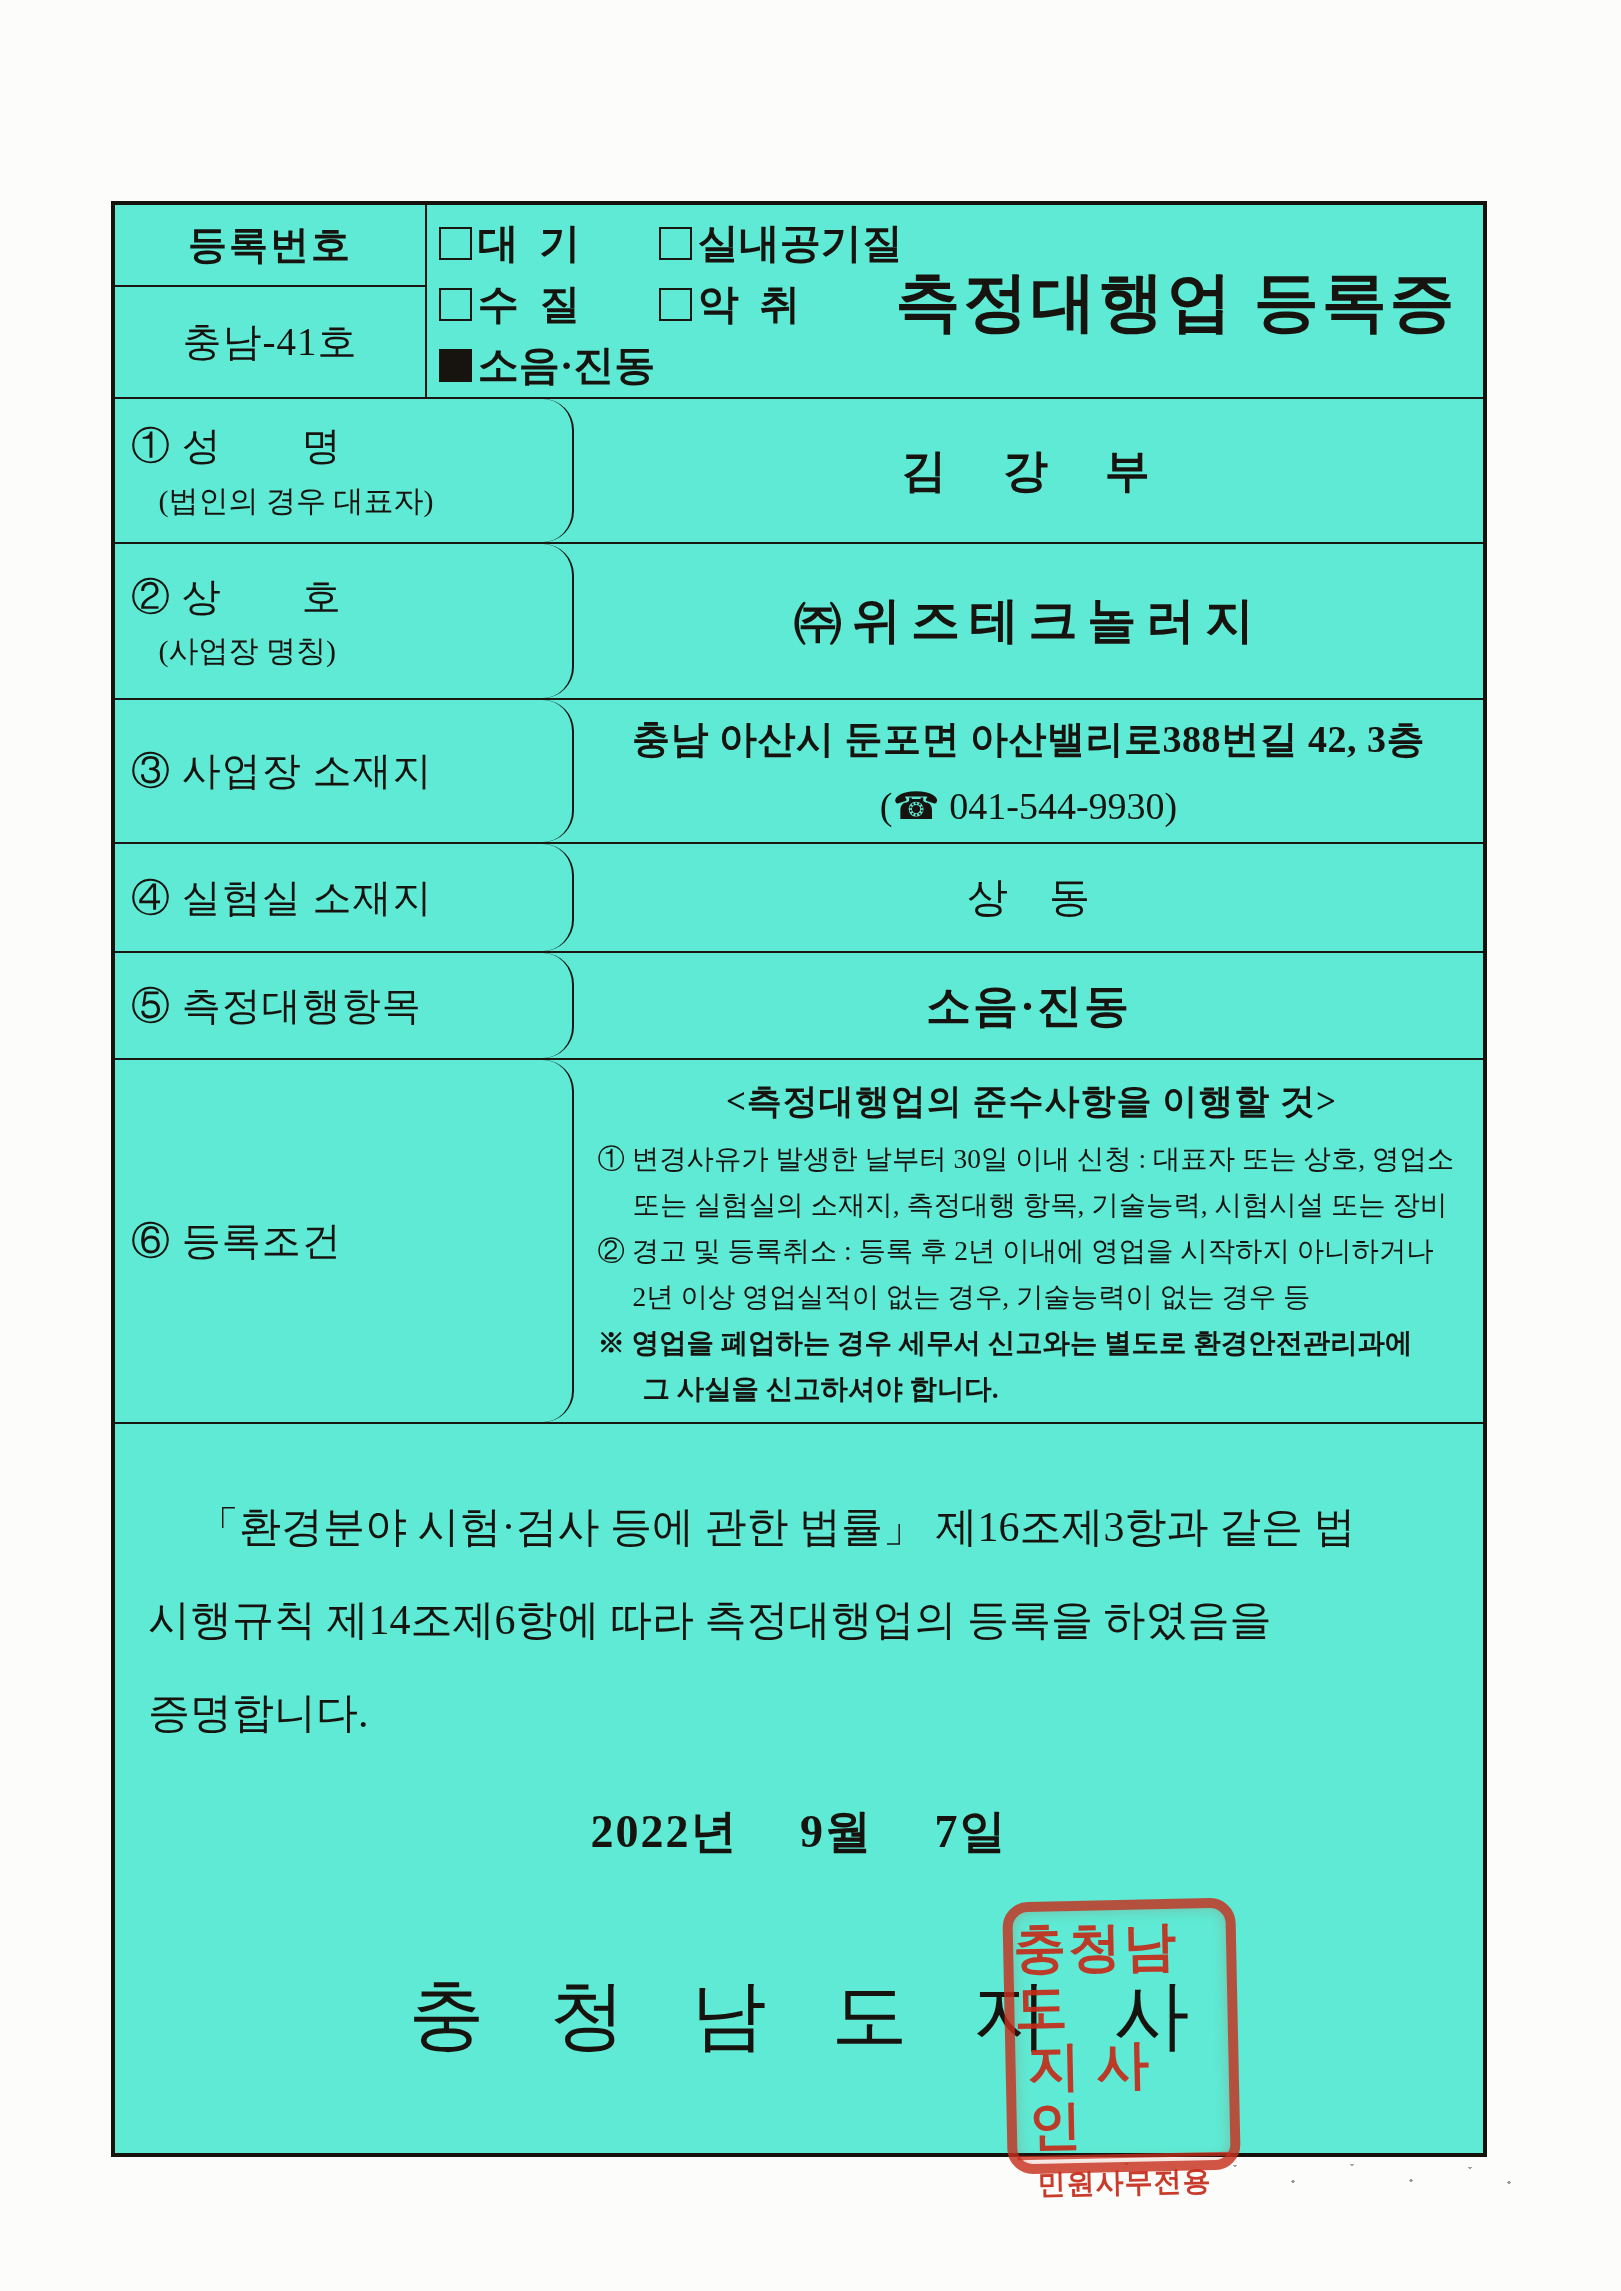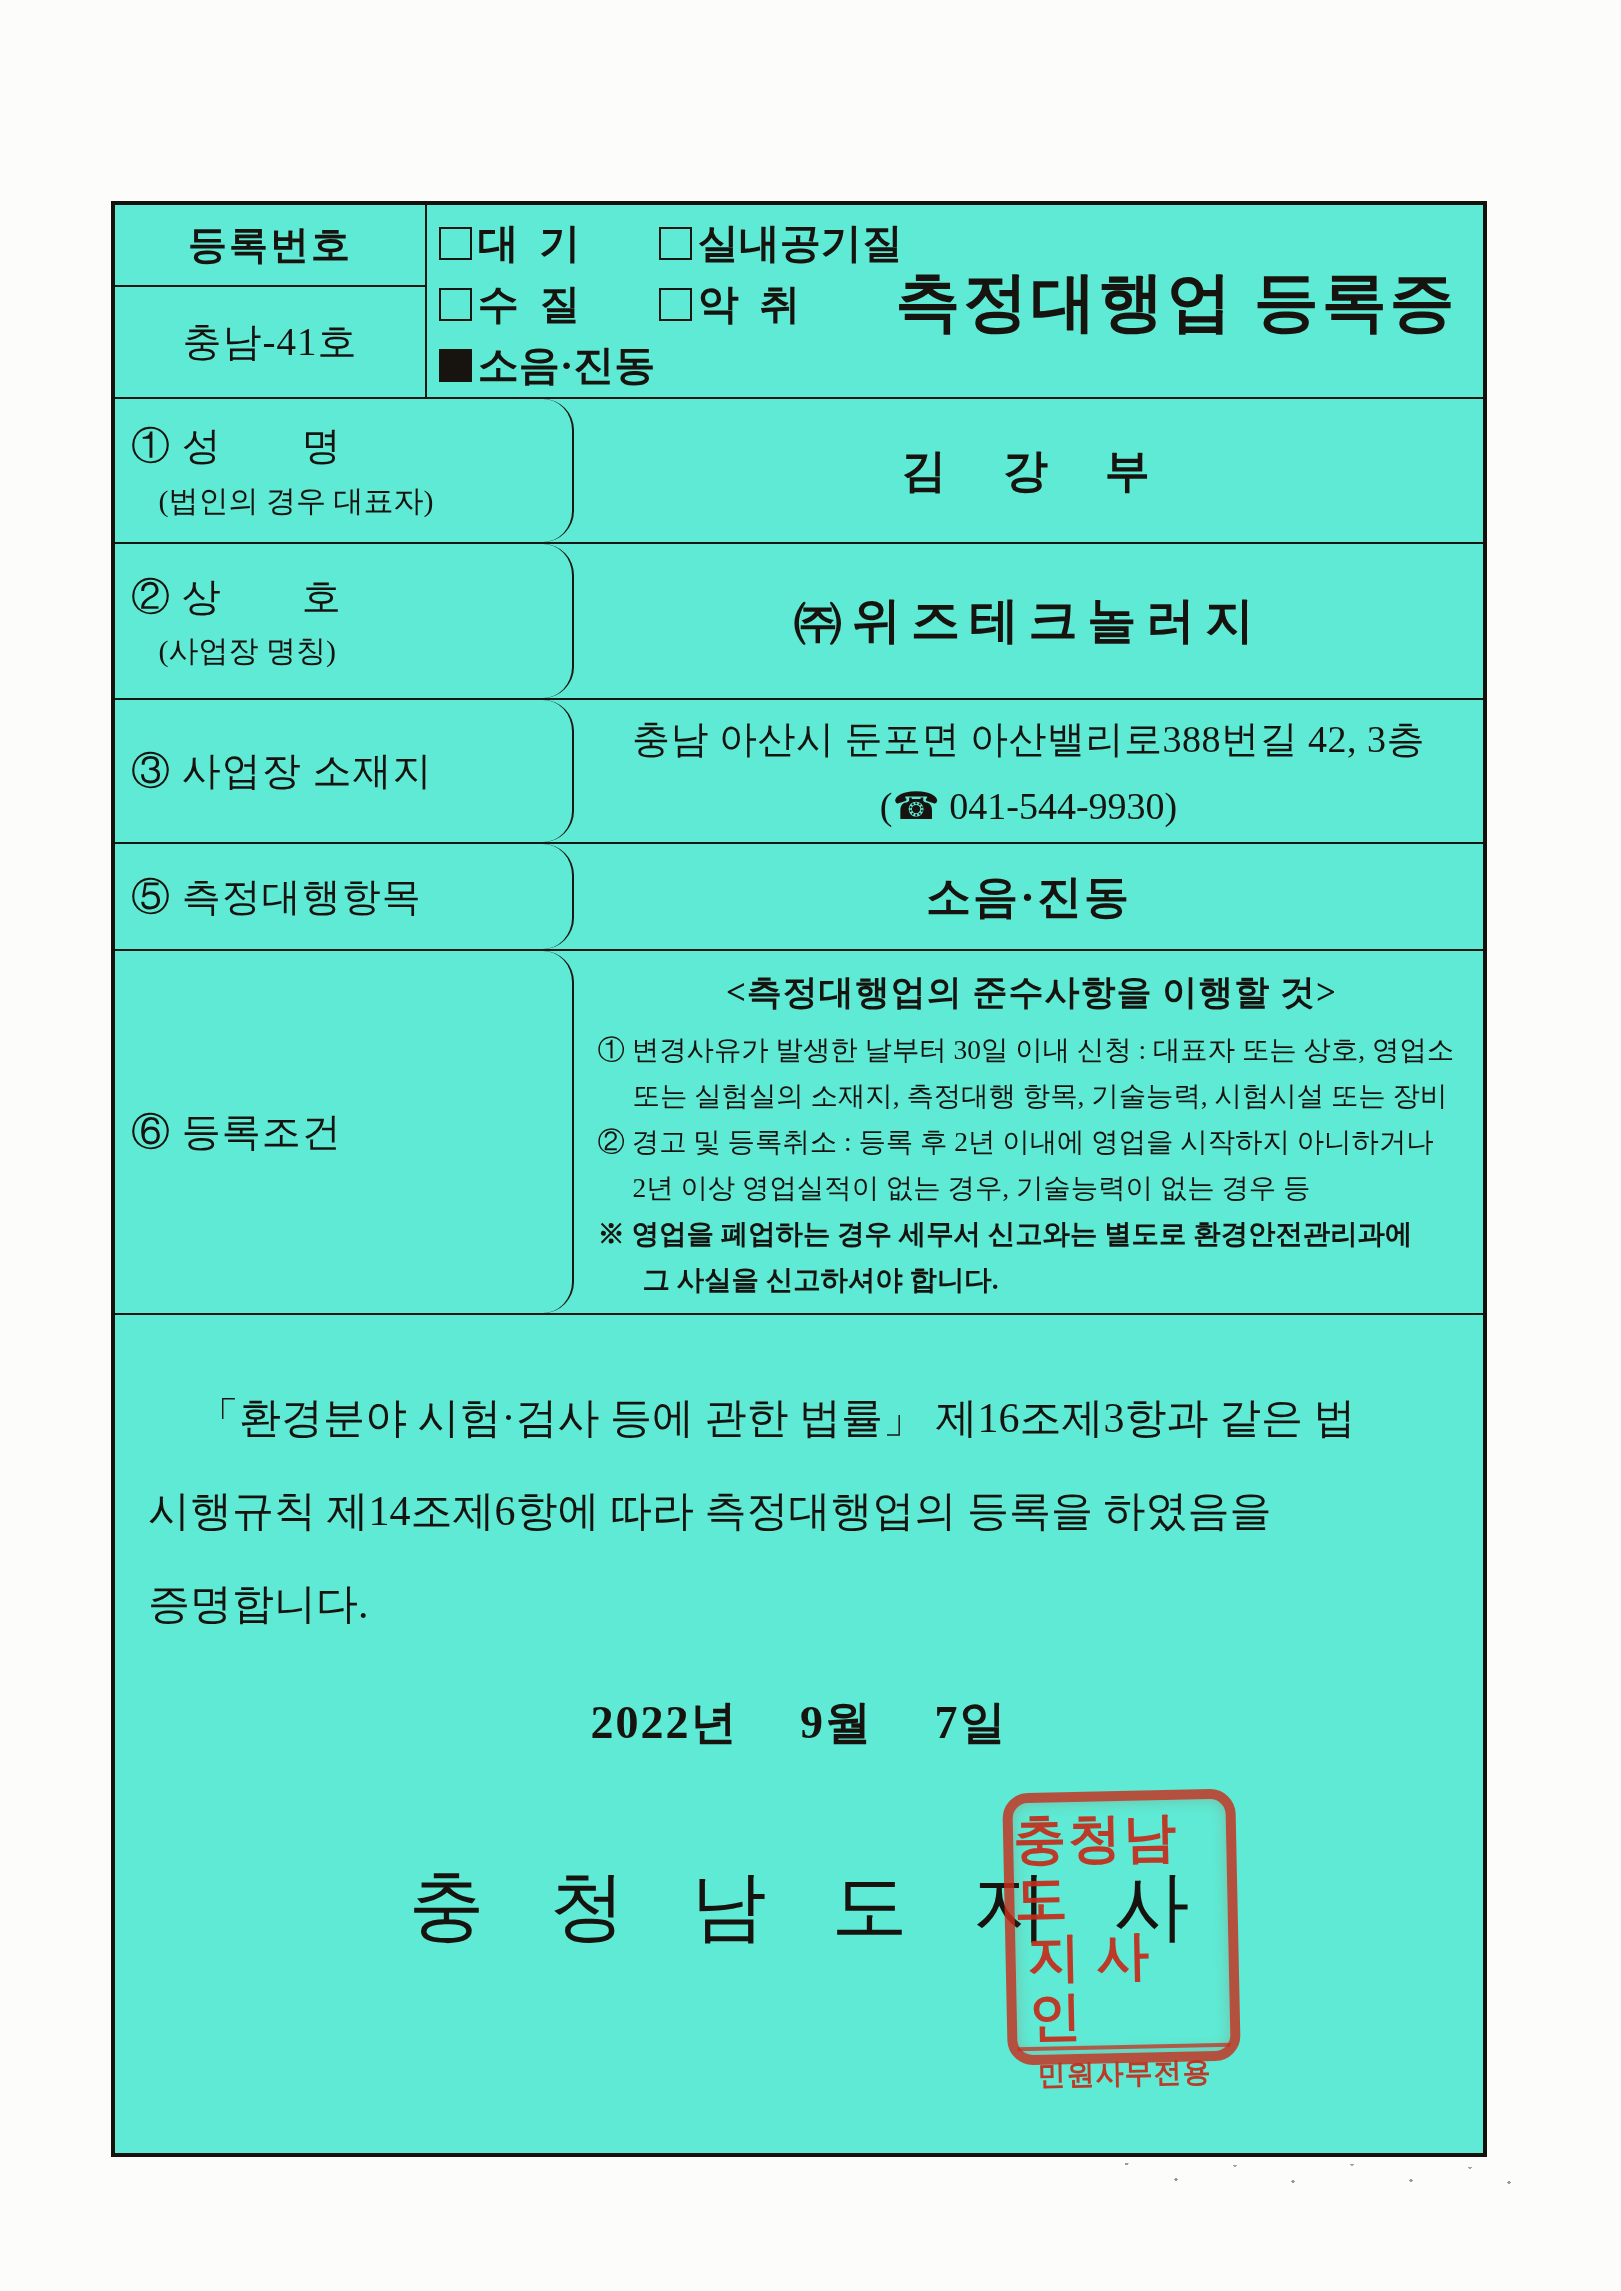--- a/index.html
+++ b/index.html
@@ -30,21 +30,21 @@
   .cb-label{margin-left:5.9px;font-size:41px;font-weight:600;white-space:nowrap;}
   .cb-label.strong{font-weight:700;}
   .cert-title{position:absolute;right:25.5px;top:53px;font-size:65px;font-weight:700;letter-spacing:2.9px;white-space:nowrap;}
   
   .lbl-cell{width:459px;border-right:2.9px solid #1a1712;box-sizing:border-box;display:flex;flex-direction:column;justify-content:center;padding-left:16px;border-radius:31px;}
   .lbl-main{font-size:39px;letter-spacing:1px;}
   .lbl-sub{font-size:30px;margin-top:7.8px;padding-left:27.4px;letter-spacing:0;}
   .val-cell{flex:1;display:flex;flex-direction:column;align-items:center;justify-content:center;}
   .v-name{font-size:45px;font-weight:700;letter-spacing:5.9px;}
   .v-company{font-size:49px;font-weight:700;letter-spacing:9.8px;}
-  .v-addr{font-size:38px;letter-spacing:0.5px;}
+  .v-addr{font-size:38px;letter-spacing:0.5px;font-weight:bold;}
   .v-phone{font-size:38px;margin-top:19.6px;}
   .v-plain{font-size:41px;}
   .v-item{font-size:45px;font-weight:700;letter-spacing:2px;}
   
   .cond-cell{flex:1;padding:11.8px 17.6px 5.9px 23.5px;box-sizing:border-box;display:flex;flex-direction:column;}
   .cond-head{text-align:center;font-size:35px;font-weight:700;margin-top:5.9px;margin-bottom:11.8px;letter-spacing:1px;}
   .cond-line{font-size:27.4px;line-height:46px;white-space:nowrap;}
   .cond-line.cont{padding-left:35px;}
   .cond-line.note{font-weight:700;}
   .cond-line.note.cont{padding-left:45px;}
@@ -144,20 +144,28 @@
   <div class="row" style="height:144px;">
     <div class="lbl-cell">
       <div class="lbl-main">③ 사업장 소재지</div>
     </div>
     <div class="val-cell">
       <div class="v-addr">충남 아산시 둔포면 아산밸리로388번길 42, 3층</div>
       <div class="v-phone">(☎ 041-544-9930)</div>
     </div>
   </div>
 
+  <div class="row" style="height:109px;">
+    <div class="lbl-cell">
+      <div class="lbl-main">④ 실험실 소재지</div>
+    </div>
+    <div class="val-cell">
+      <div class="v-plain">상 동</div>
+    </div>
+  </div>
 
   <div class="row" style="height:107px;">
     <div class="lbl-cell">
       <div class="lbl-main">⑤ 측정대행항목</div>
     </div>
     <div class="val-cell">
       <div class="v-item">소음·진동</div>
     </div>
   </div>
 

